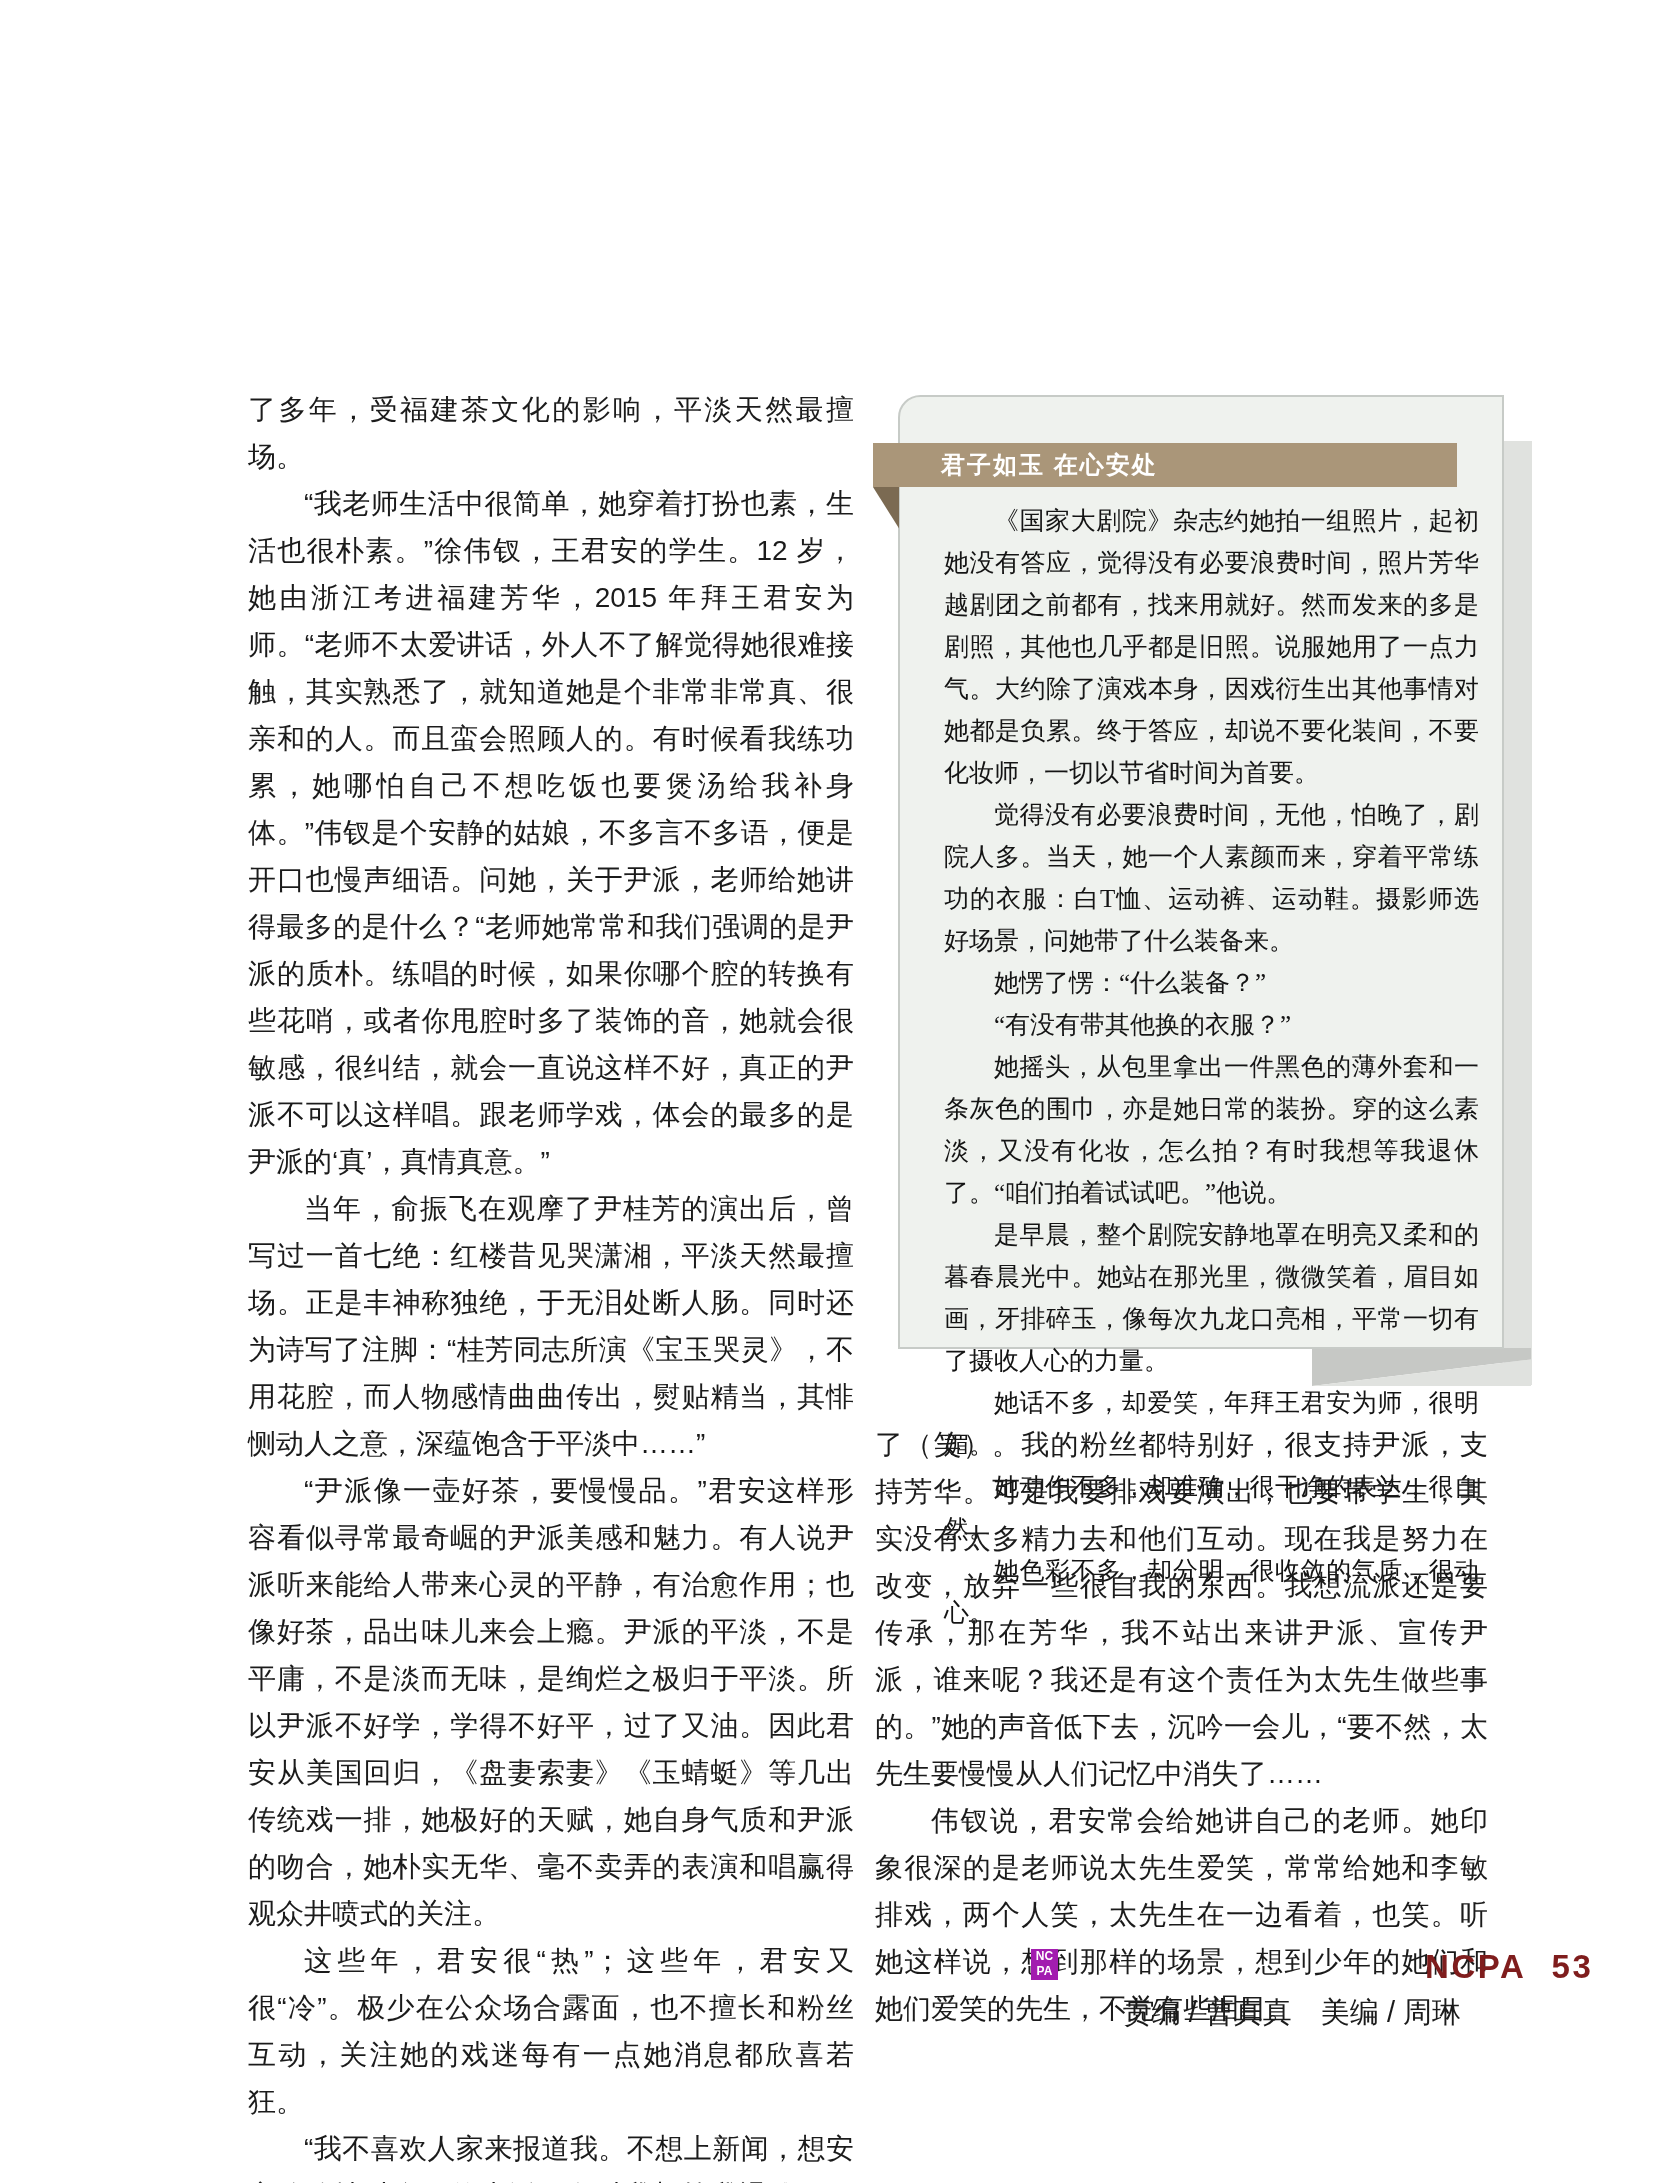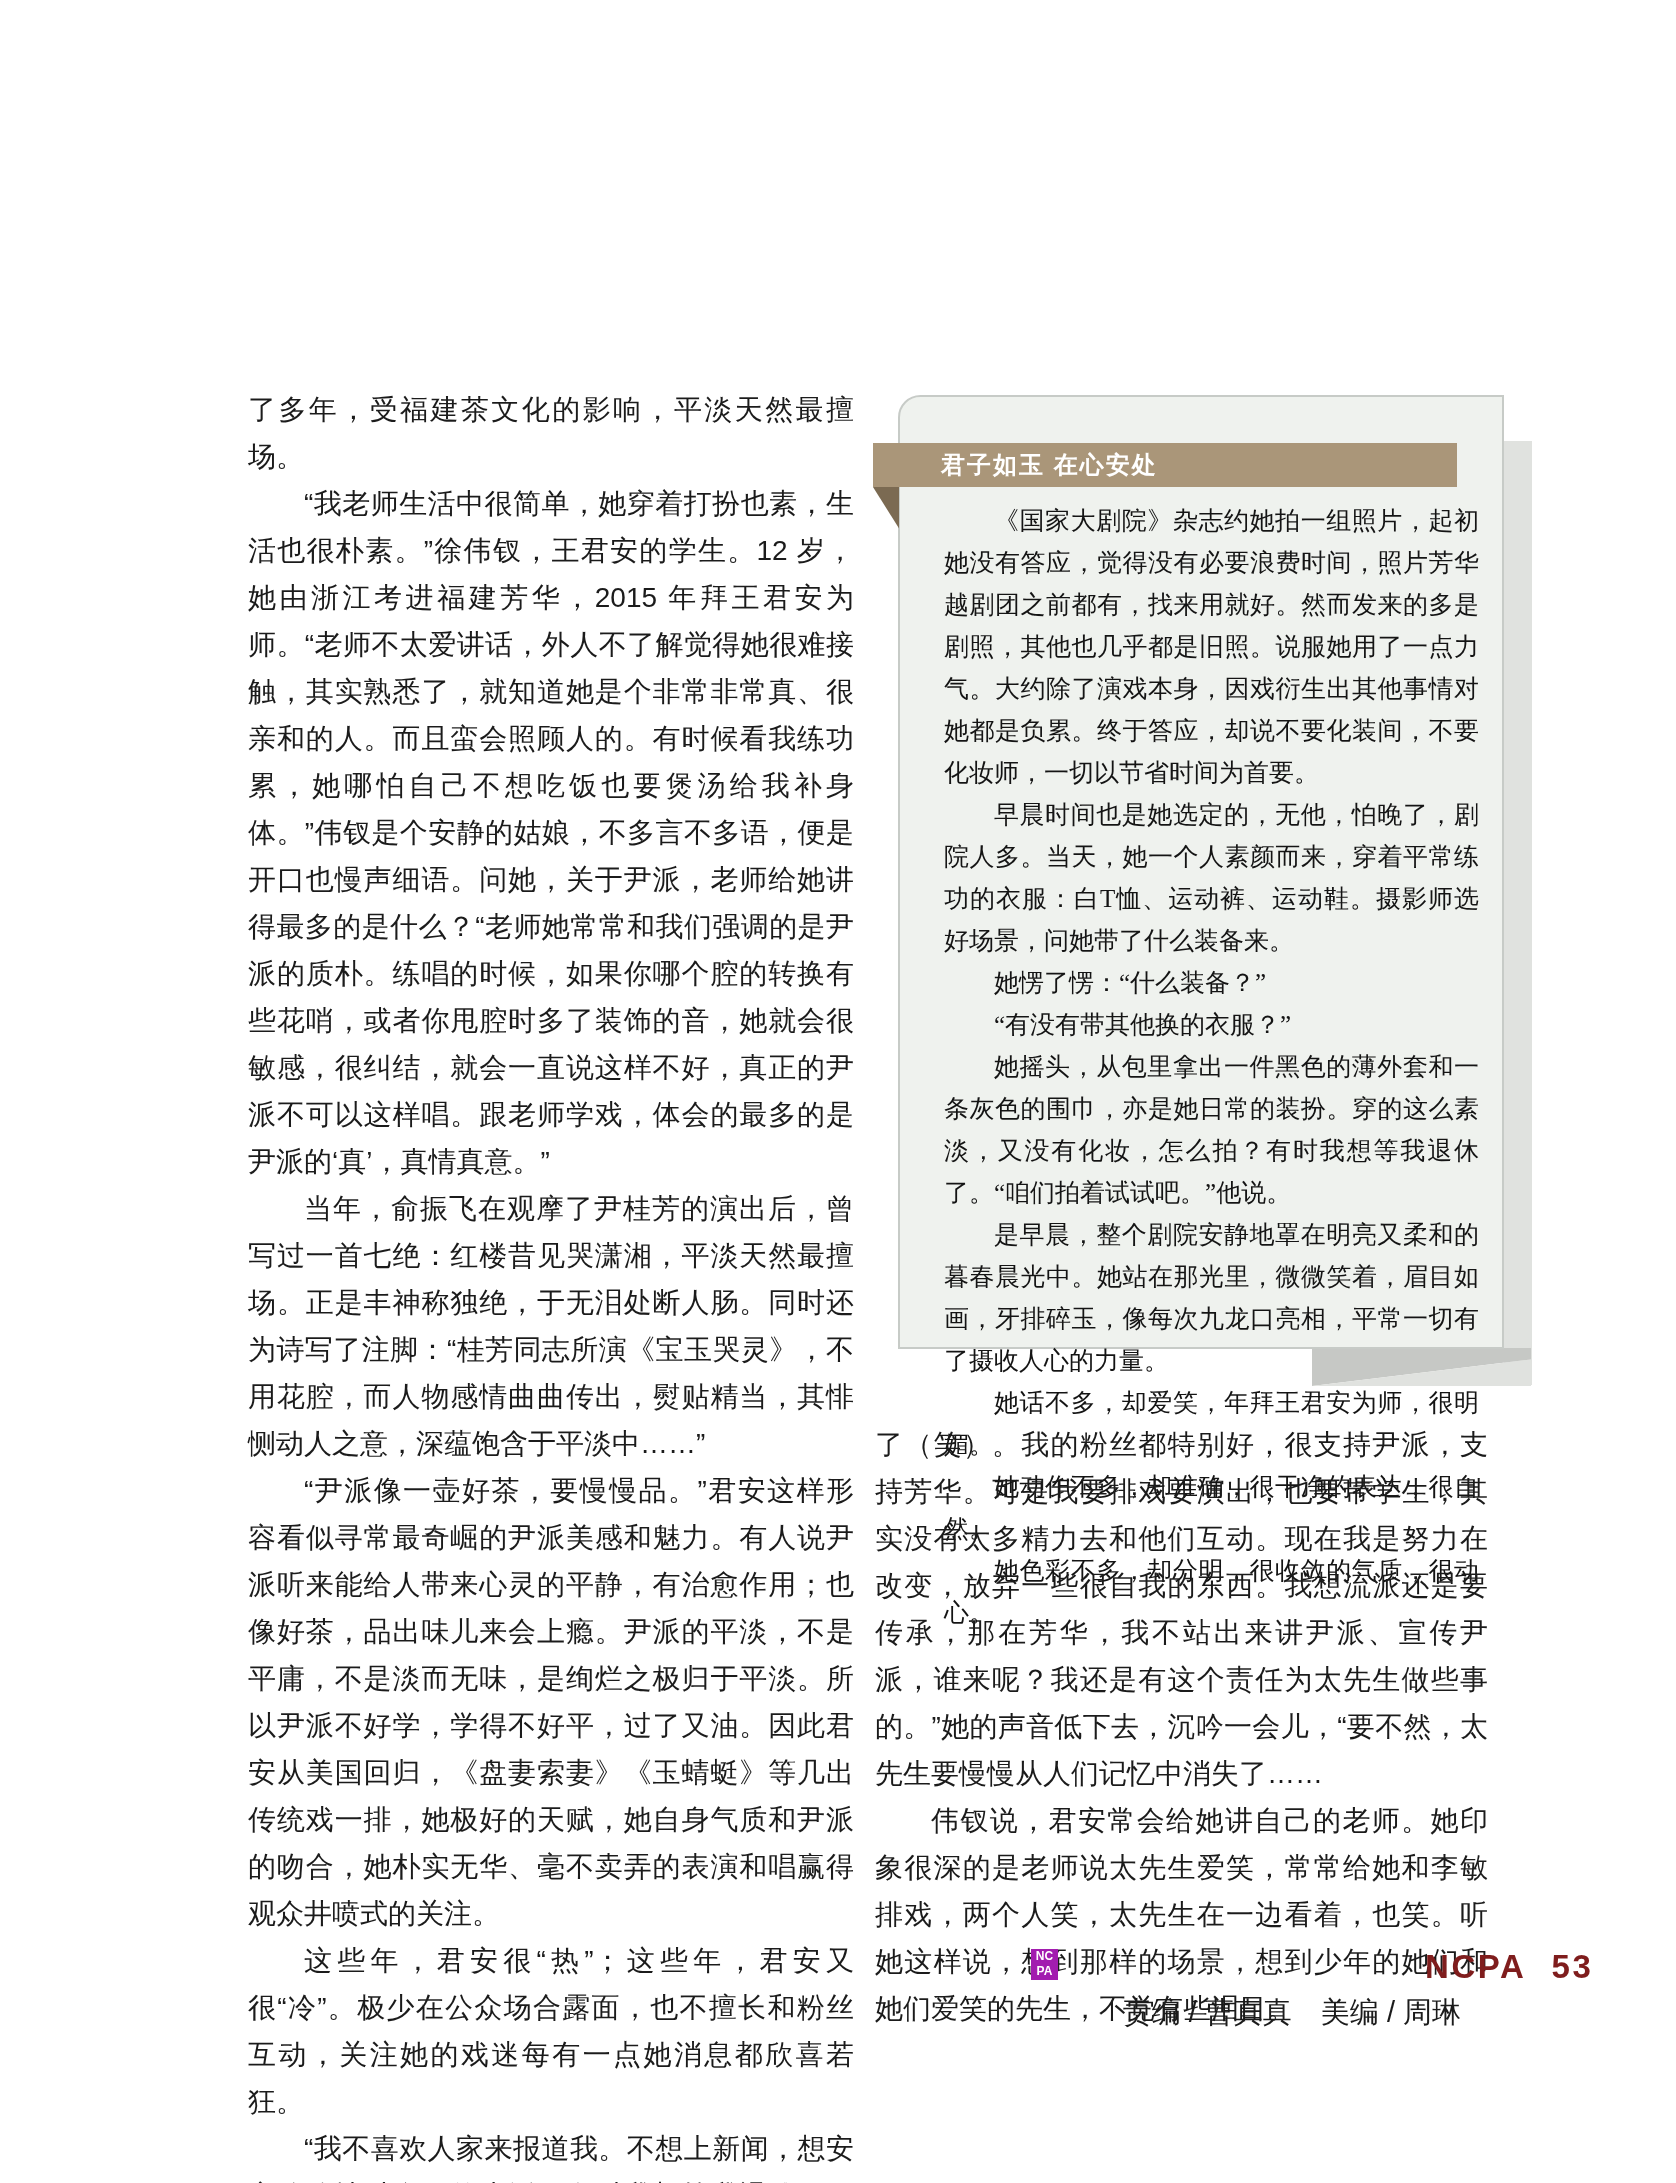--- a/index.html
+++ b/index.html
@@ -54,21 +54,21 @@
     </div>
 
   <div class="note-shadow-right"></div>
   <div class="note-curl">
     <div class="curl-dark"></div>
     <div class="curl-light"></div>
   </div>
   <div class="note-sheet"></div>
   <div class="note-body">
       <p class="npara">《国家大剧院》杂志约她拍一组照片，起初她没有答应，觉得没有必要浪费时间，照片芳华越剧团之前都有，找来用就好。然而发来的多是剧照，其他也几乎都是旧照。说服她用了一点力气。大约除了演戏本身，因戏衍生出其他事情对她都是负累。终于答应，却说不要化装间，不要化妆师，一切以节省时间为首要。</p>
-      <p class="npara">早晨时间也是她选定的，无他，怕晚了，剧院人多。当天，她一个人素颜而来，穿着平常练功的衣服：白T恤、运动裤、运动鞋。摄影师选好场景，问她带了什么装备来。</p>
+      <p class="npara">觉得没有必要浪费时间，无他，怕晚了，剧院人多。当天，她一个人素颜而来，穿着平常练功的衣服：白T恤、运动裤、运动鞋。摄影师选好场景，问她带了什么装备来。</p>
       <p class="npara">她愣了愣：“什么装备？”</p>
       <p class="npara">“有没有带其他换的衣服？”</p>
       <p class="npara">她摇头，从包里拿出一件黑色的薄外套和一条灰色的围巾，亦是她日常的装扮。穿的这么素淡，又没有化妆，怎么拍？有时我想等我退休了。“咱们拍着试试吧。”他说。</p>
       <p class="npara">是早晨，整个剧院安静地罩在明亮又柔和的暮春晨光中。她站在那光里，微微笑着，眉目如画，牙排碎玉，像每次九龙口亮相，平常一切有了摄收人心的力量。</p>
       <p class="npara">她话不多，却爱笑，年拜王君安为师，很明媚。</p>
       <p class="npara">她动作不多，却准确，很干净的表达，很自然。</p>
       <p class="npara">她色彩不多，却分明，很收敛的气质，很动心。</p>
     </div>
   <div class="note-title-fold"></div>
   <div class="note-title-bar">

